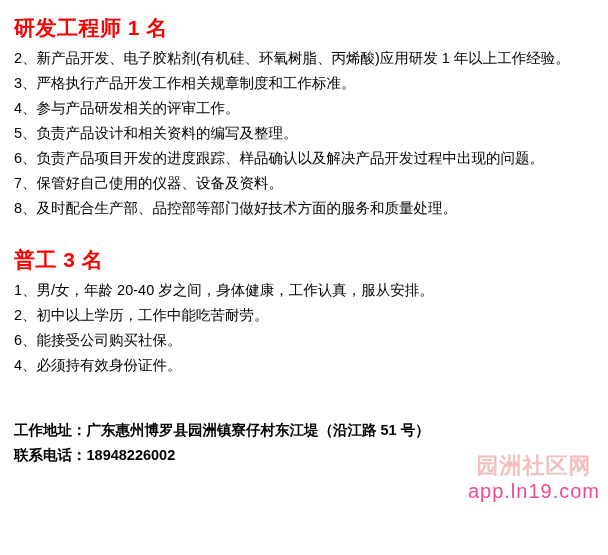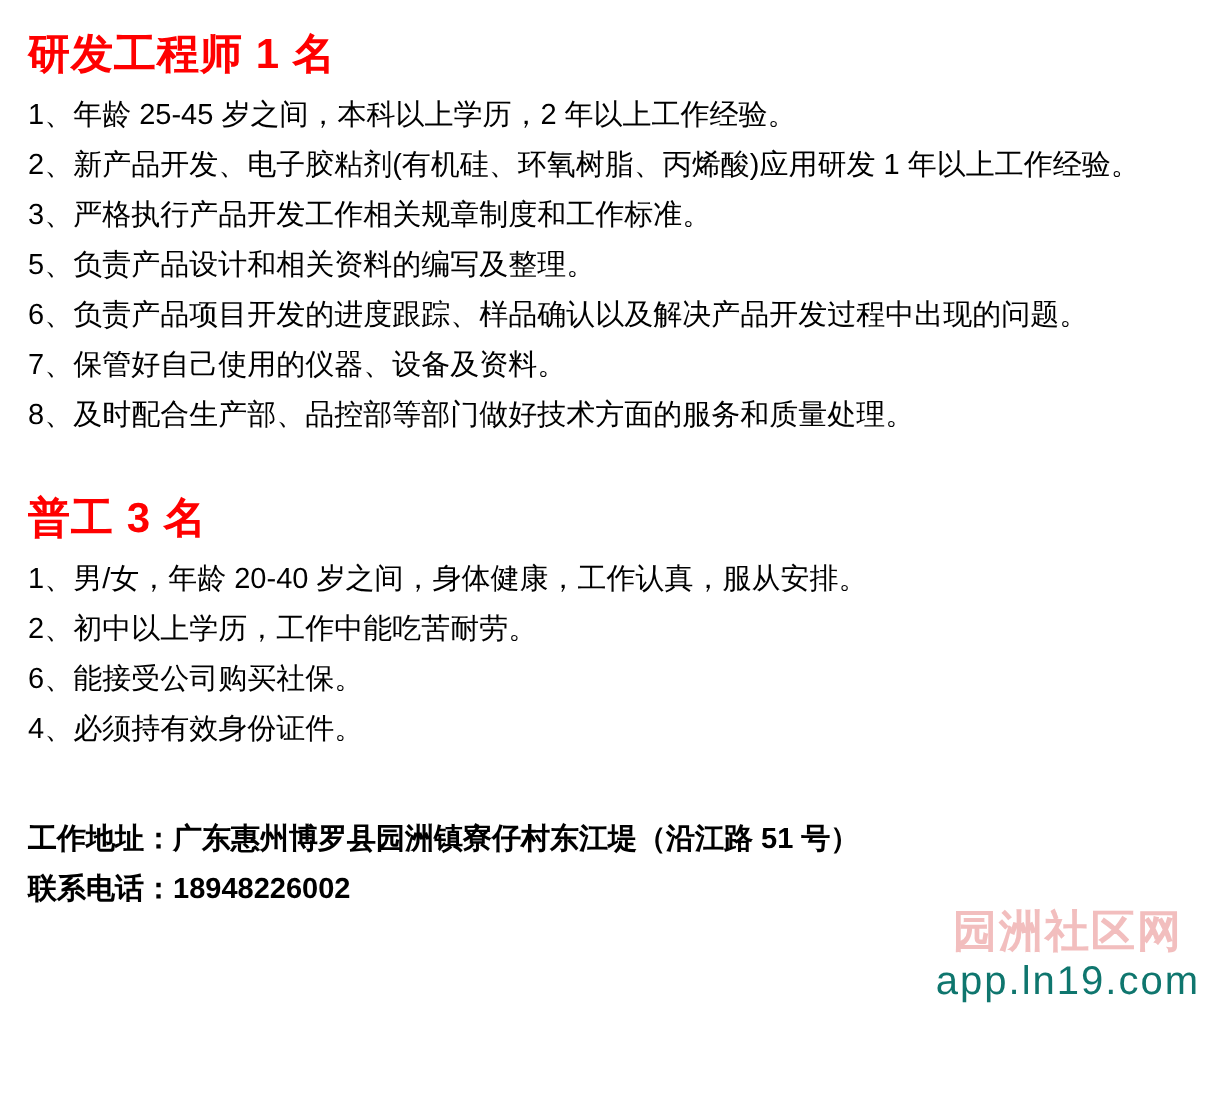--- a/index.html
+++ b/index.html
@@ -33,21 +33,21 @@
   .title-1 { margin-top: 4px; }
   .title-2 { margin-top: 25px; }
   .item {
     font-size: 14.5px;
     line-height: 25px;
     margin: 0;
     color: #000000;
     text-align: justify;
   }
   .footer {
-    margin-top: 30px;
+    margin-top: 40px;
     font-size: 14.5px;
     line-height: 25px;
     font-weight: bold;
   }
   .footer div { white-space: nowrap; }
   .watermark {
     position: absolute;
     right: 8px;
     bottom: 52px;
     text-align: center;
@@ -56,36 +56,36 @@
   }
   .watermark .wm-top {
     color: #f0b3b3;
     font-size: 22px;
     font-weight: bold;
     line-height: 26px;
     letter-spacing: 1px;
     opacity: 0.85;
   }
   .watermark .wm-bottom {
-    color: #0f766e;
+    color: #ec4899;
     font-size: 20px;
     line-height: 24px;
     letter-spacing: 1px;
   }
 </style>
 </head>
 <body>
 
 <div class="page">
 
   <h1 class="section-title title-1">研发工程师 1 名</h1>
 
-  <p class="item">1、年龄 25-45 岁之间，本科以上学历，2 年以上工作经验。</p>
   <p class="item">2、新产品开发、电子胶粘剂(有机硅、环氧树脂、丙烯酸)应用研发 1 年以上工作经验。</p>
   <p class="item">3、严格执行产品开发工作相关规章制度和工作标准。</p>
+  <p class="item">4、参与产品研发相关的评审工作。</p>
   <p class="item">5、负责产品设计和相关资料的编写及整理。</p>
   <p class="item">6、负责产品项目开发的进度跟踪、样品确认以及解决产品开发过程中出现的问题。</p>
   <p class="item">7、保管好自己使用的仪器、设备及资料。</p>
   <p class="item">8、及时配合生产部、品控部等部门做好技术方面的服务和质量处理。</p>
 
   <h1 class="section-title title-2">普工 3 名</h1>
 
   <p class="item">1、男/女，年龄 20-40 岁之间，身体健康，工作认真，服从安排。</p>
   <p class="item">2、初中以上学历，工作中能吃苦耐劳。</p>
   <p class="item">6、能接受公司购买社保。</p>

